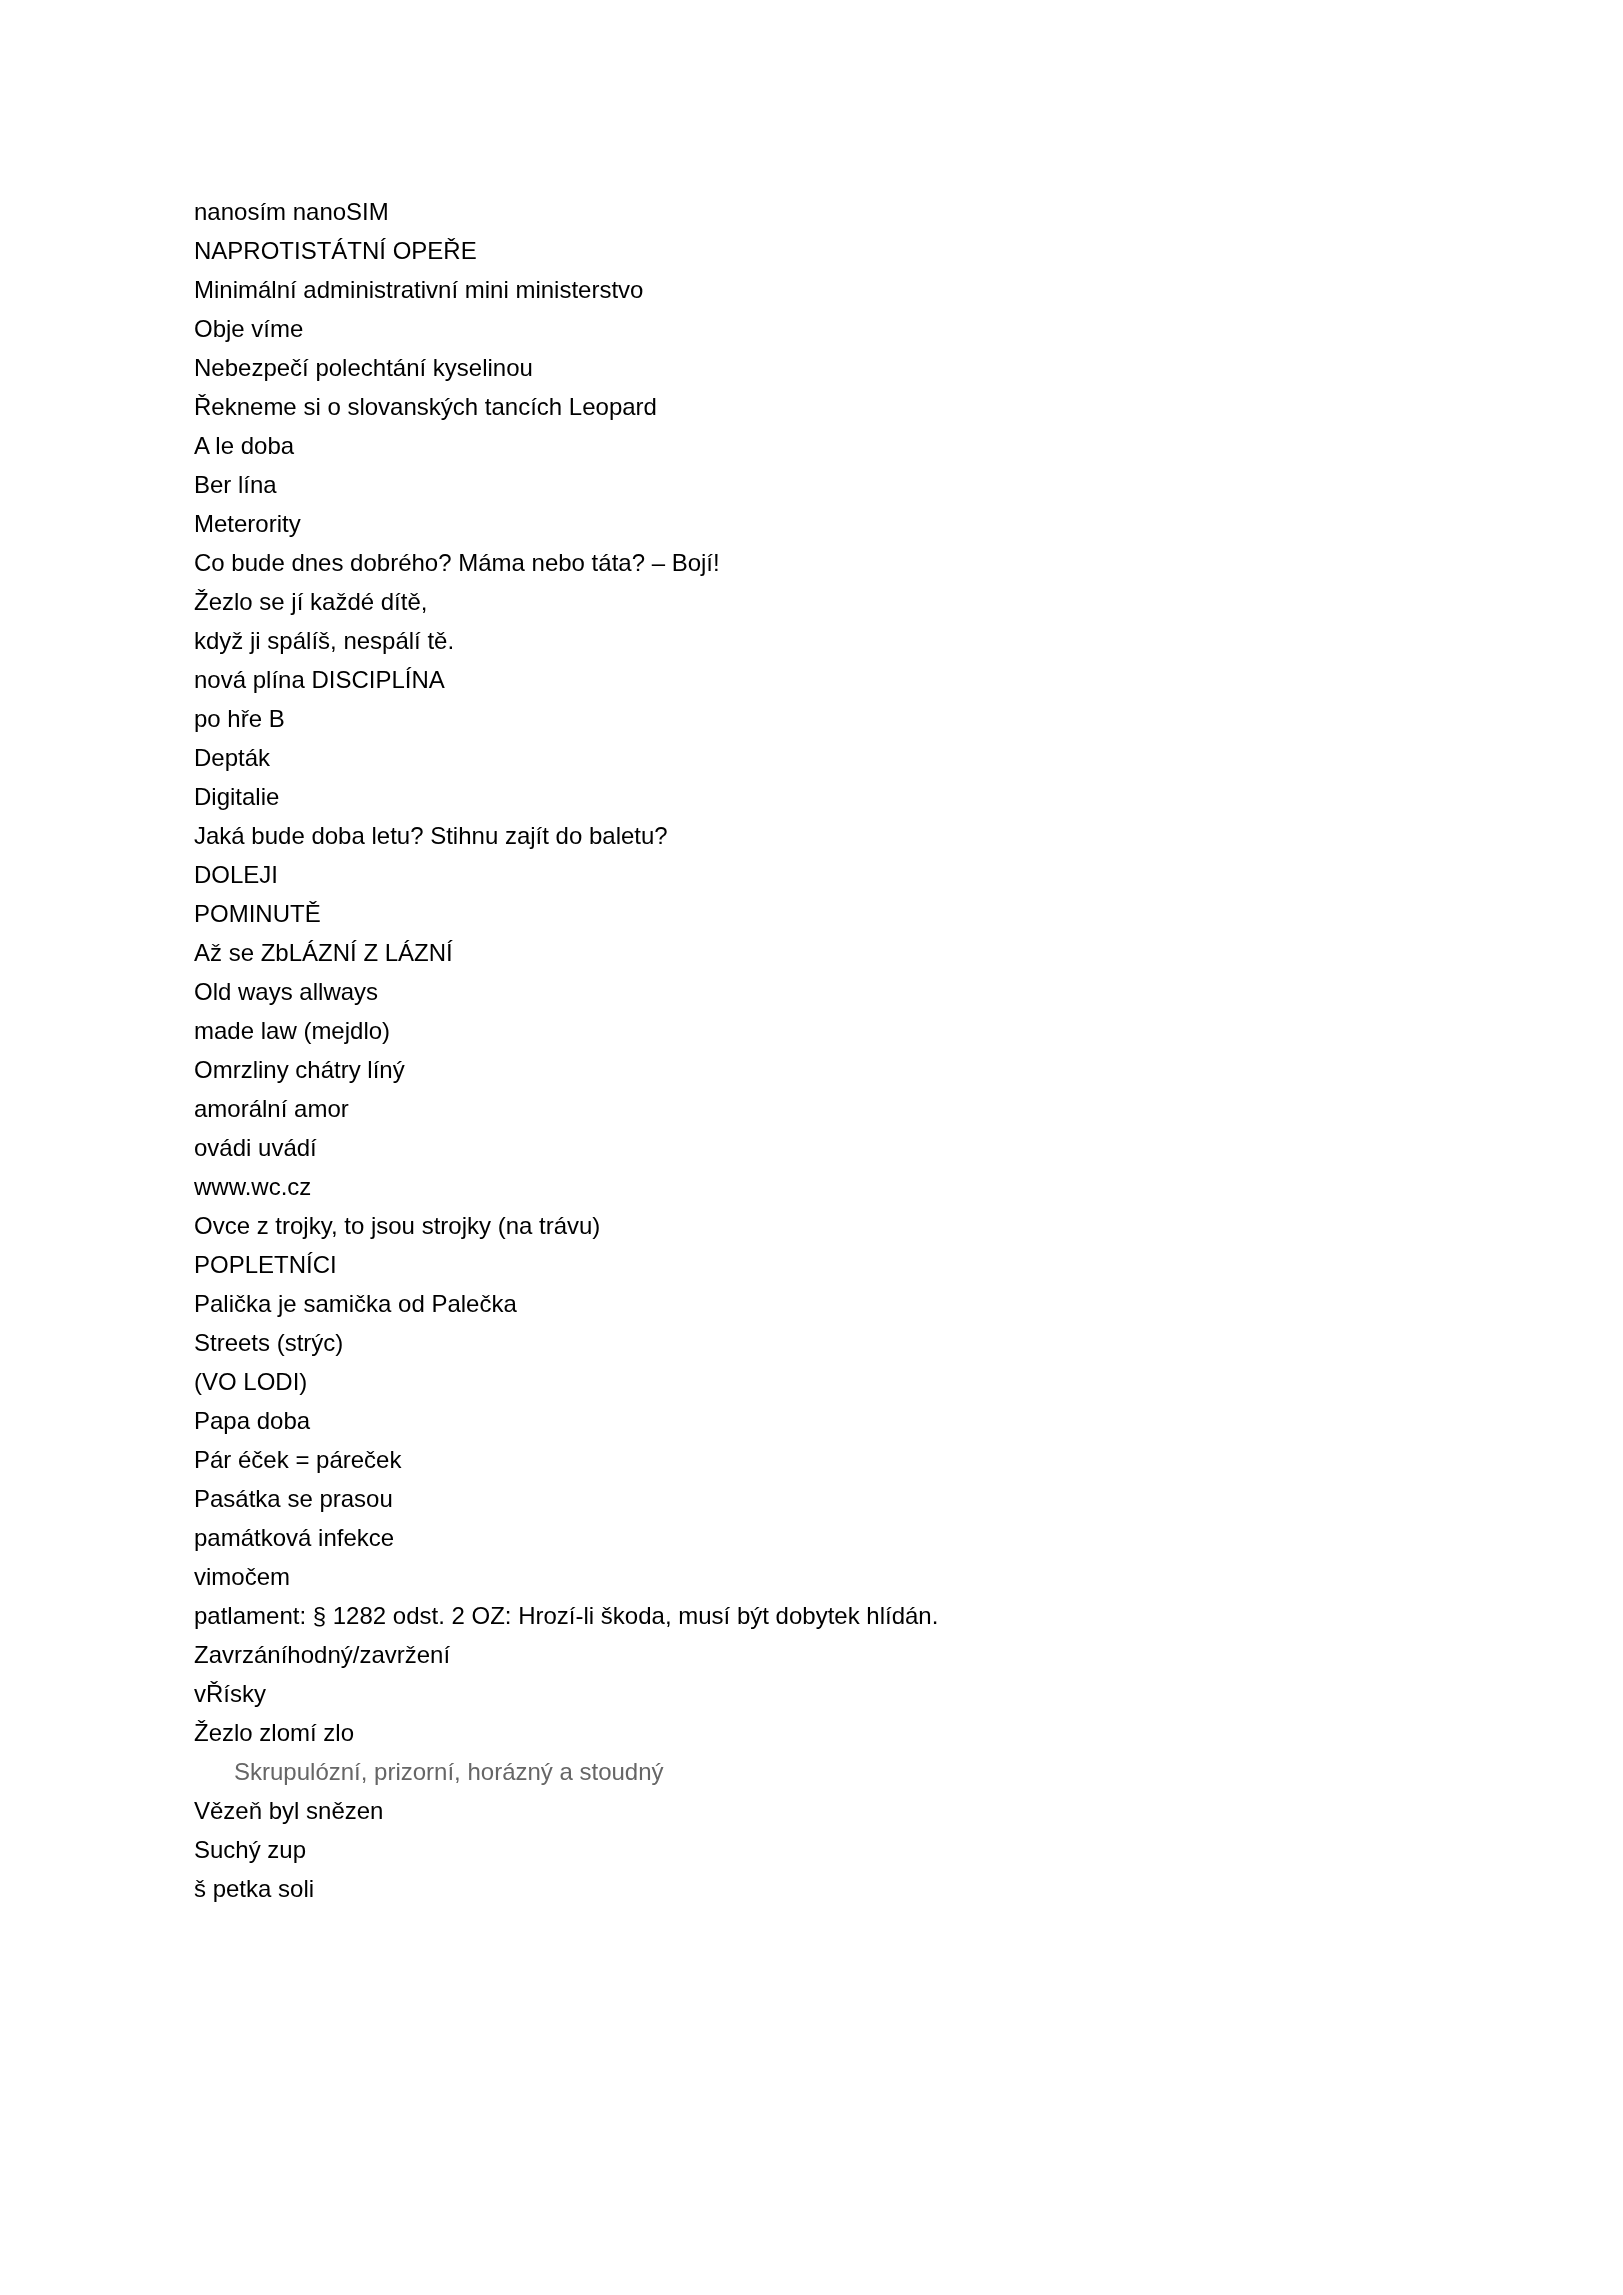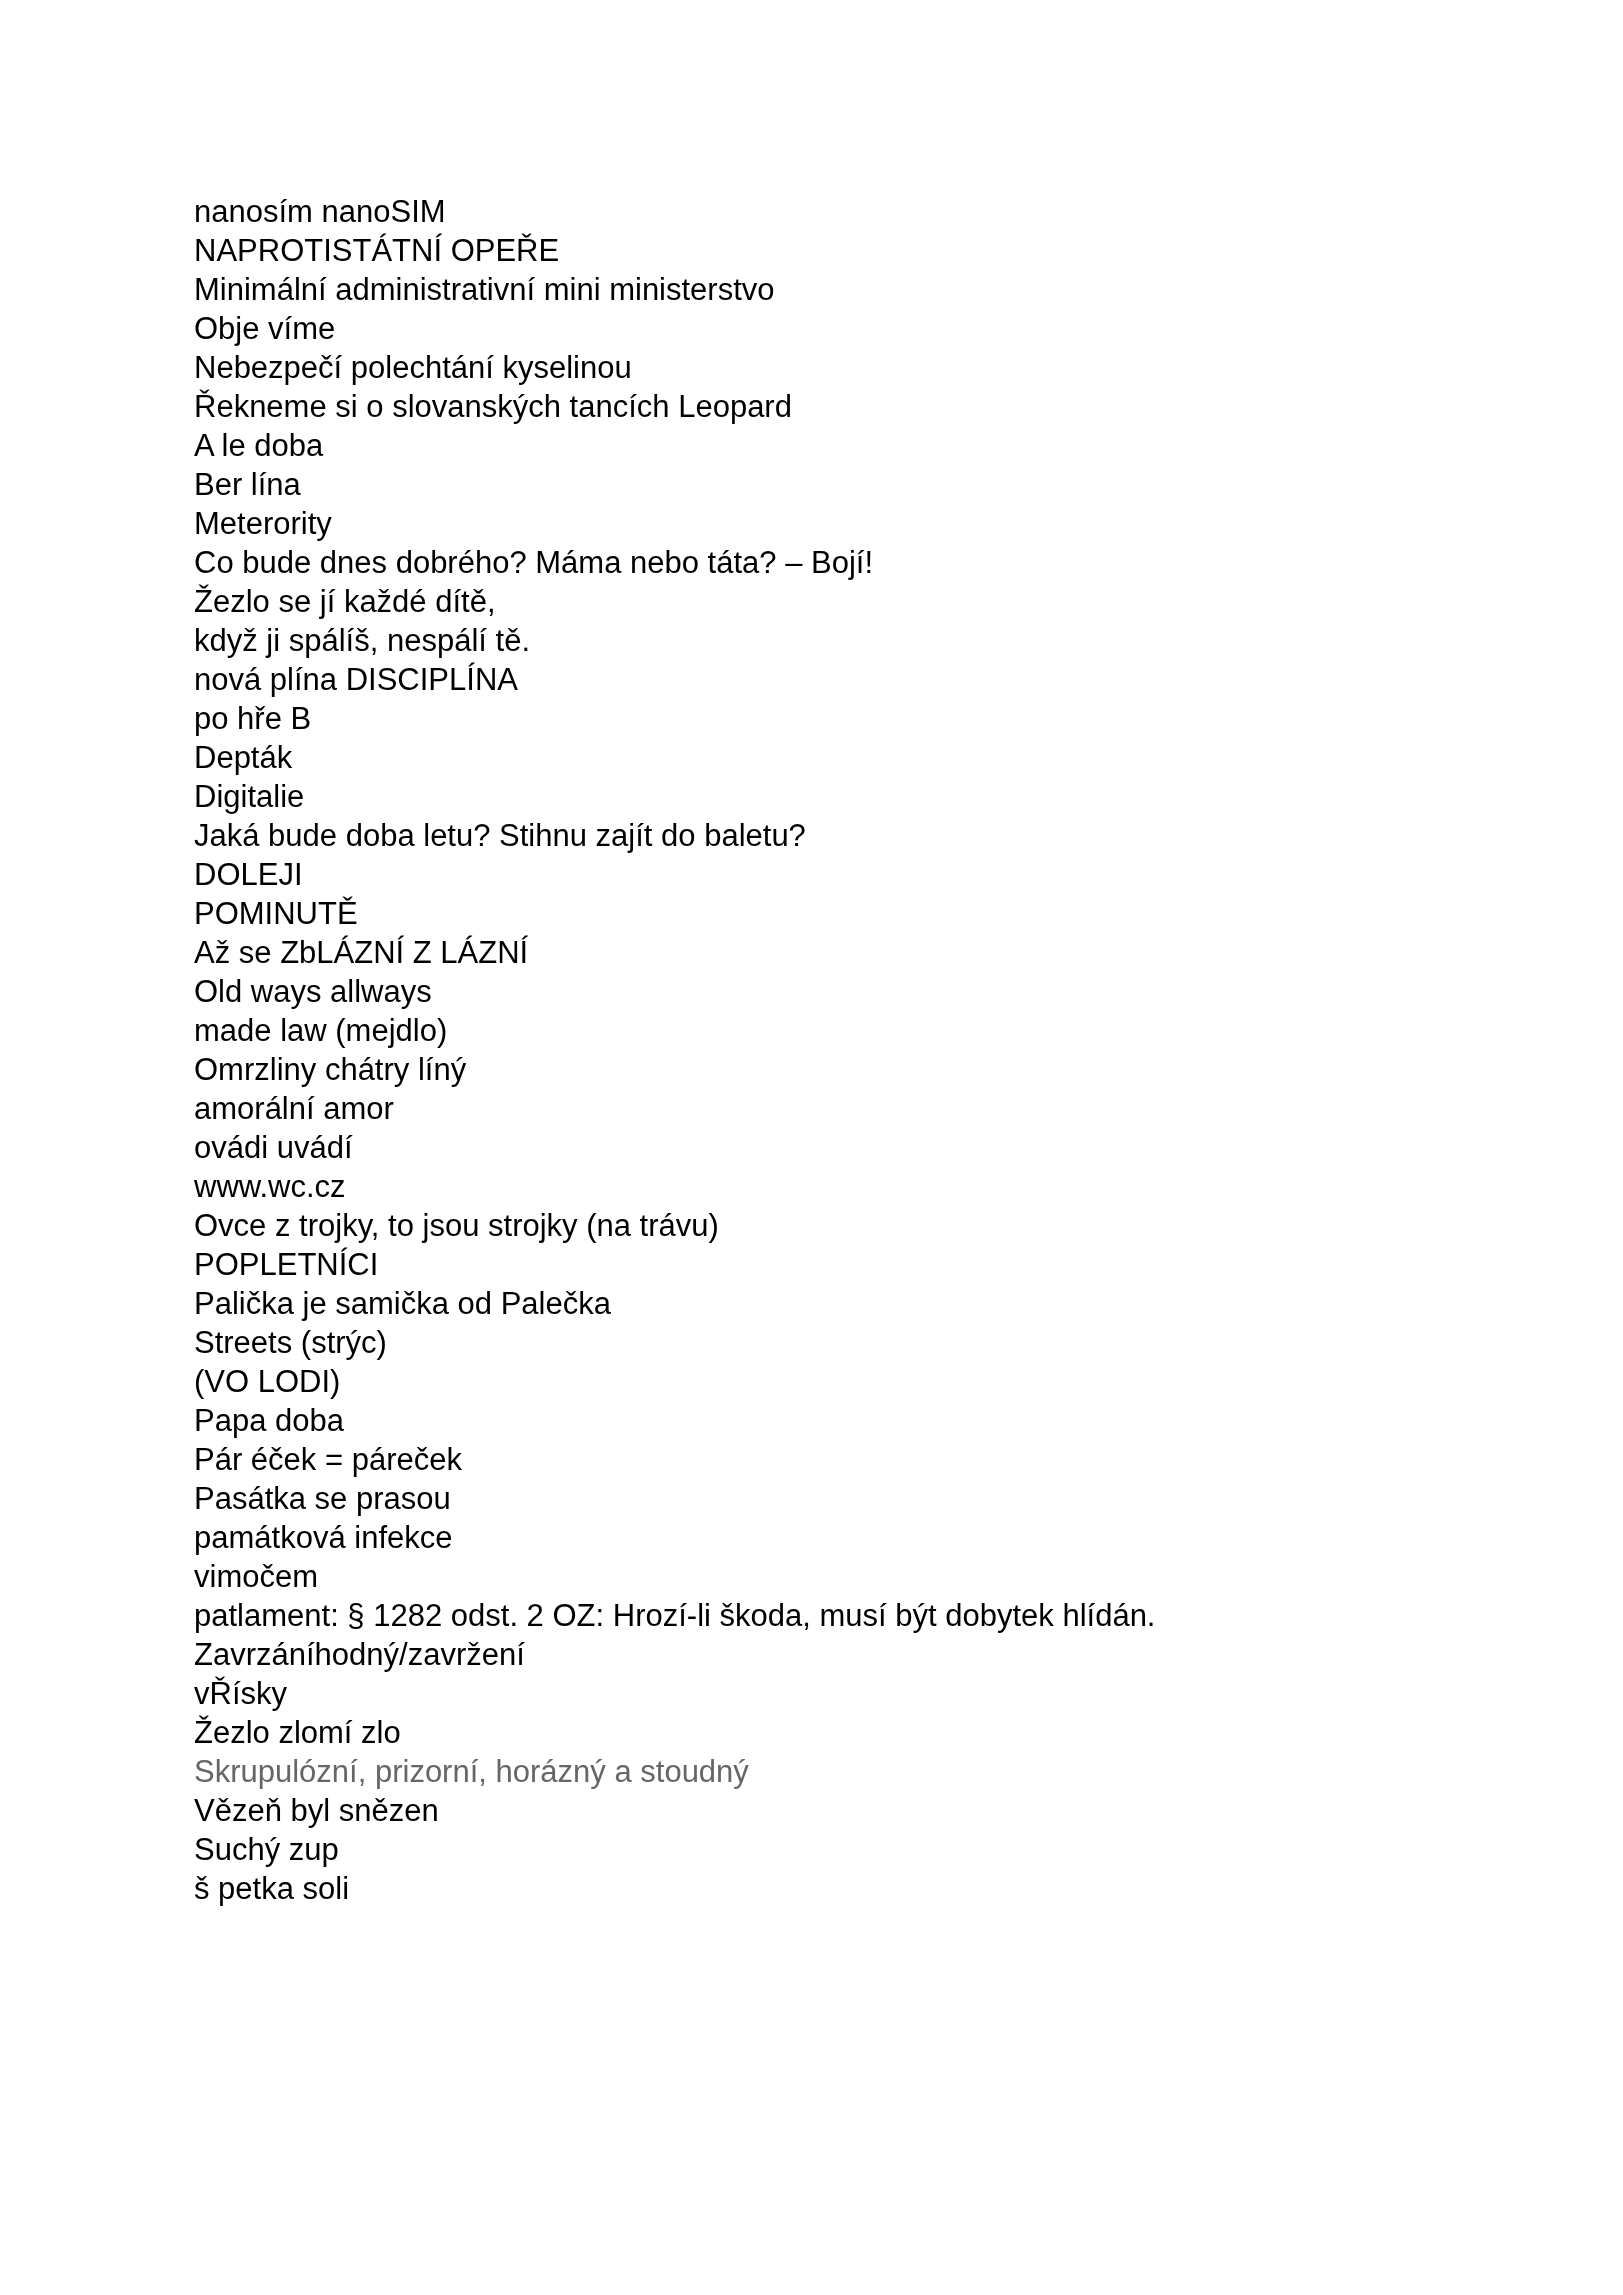--- a/index.html
+++ b/index.html
@@ -15,28 +15,29 @@
     overflow: hidden;
     font-family: "Liberation Sans", "DejaVu Sans", sans-serif;
   }
   .text-block {
     position: absolute;
     left: 194px;
     top: 192px;
     width: 1276px;
   }
   .line {
-    font-size: 31px;
+    font-size: 24px;
     line-height: 39px;
     white-space: pre;
     color: var(--text-color, #000000);
     letter-spacing: 0;
   }
   .line.muted {
     color: var(--muted-color, #666666);
+    margin-left: 40px;
   }
 </style>
 </head>
 <body>
 
 <div class="page">
   <div class="text-block">
       <div class="line">nanosím nanoSIM</div>
       <div class="line">NAPROTISTÁTNÍ OPEŘE</div>
       <div class="line">Minimální administrativní mini ministerstvo</div>

